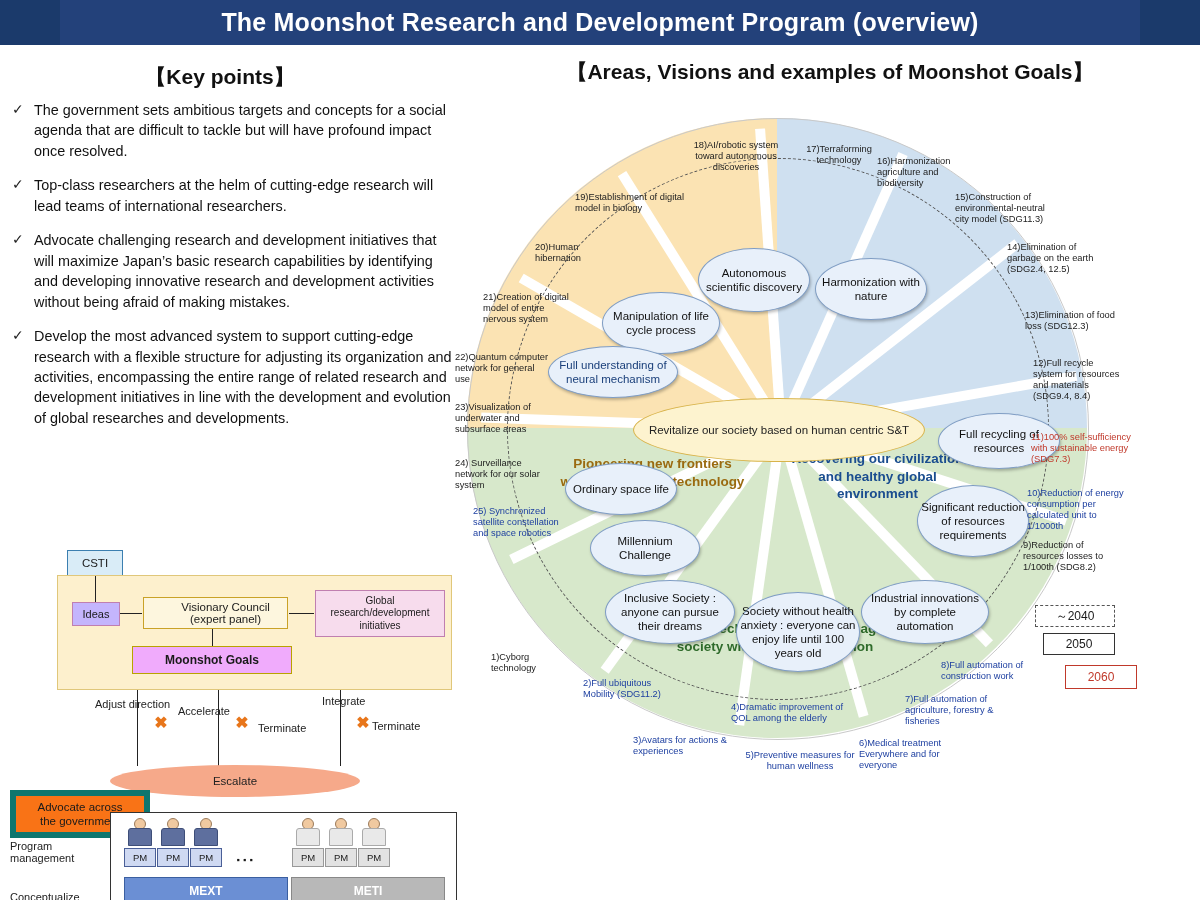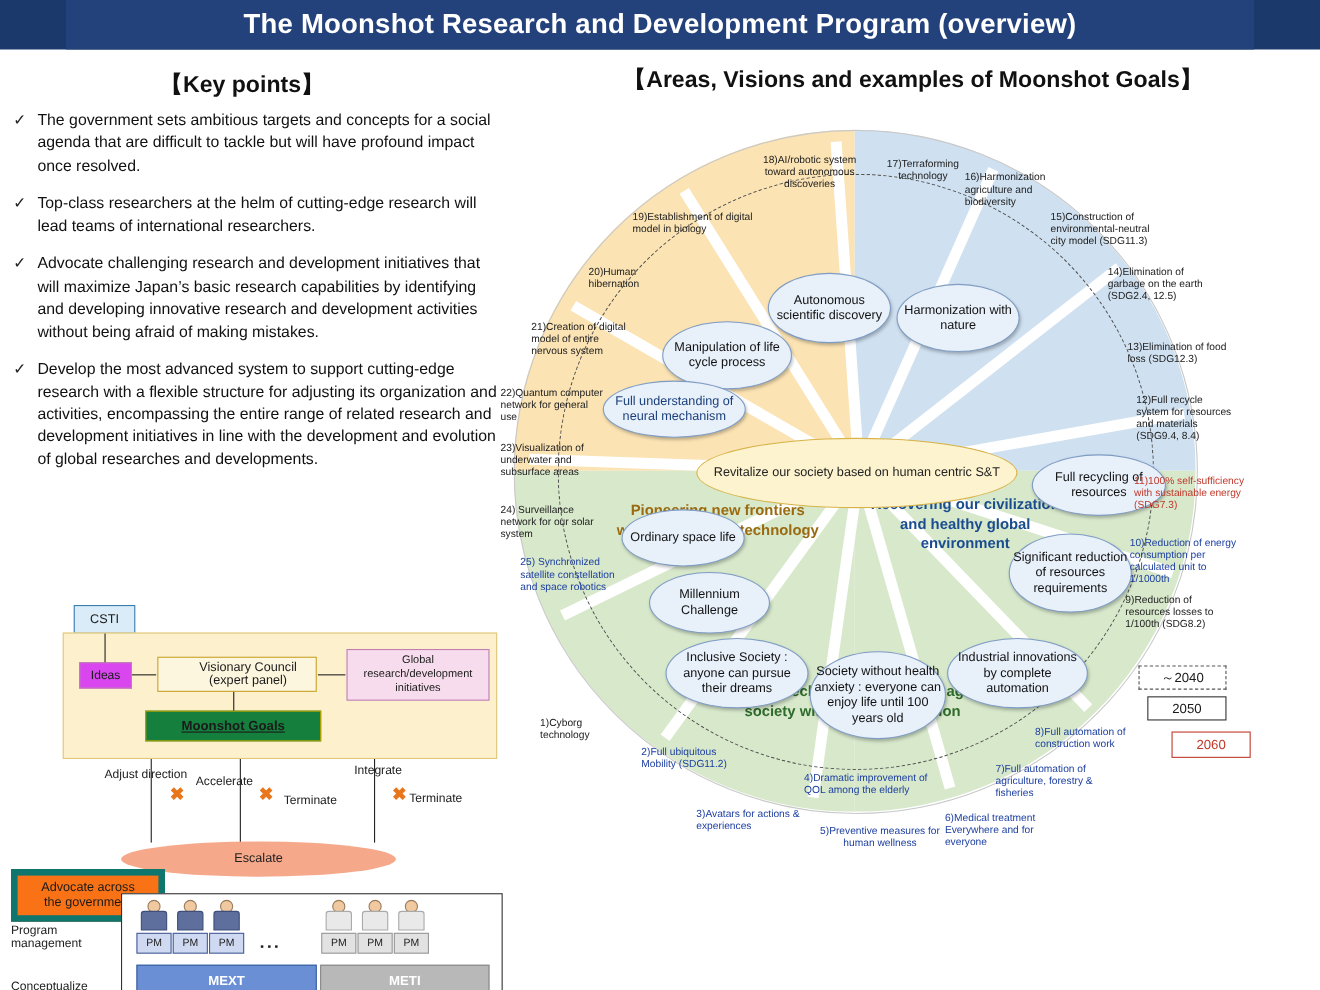--- a/index.html
+++ b/index.html
@@ -31,24 +31,24 @@
   }
   #key-points-list{position:absolute;left:12px;top:55px;width:440px;}
   .kp-item{display:flex;margin-bottom:14px;}
   .kp-check{width:22px;flex:0 0 22px;font-size:14px;color:#222;padding-top:1px;}
   .kp-text{font-size:14.4px;line-height:1.42;color:#111;}
   
   #gov-diagram{position:absolute;left:10px;top:505px;width:450px;height:360px;}
   .box{position:absolute;box-sizing:border-box;display:flex;align-items:center;justify-content:center;text-align:center;}
   #csti-box{left:57px;top:0px;width:56px;height:26px;background:#d9ecf7;border:1px solid #3b7fb0;font-size:11.5px;}
   #yellow-panel{left:47px;top:25px;width:395px;height:115px;background:#fdf0cd;border:1px solid #e0c77a;}
-  #ideas-box{left:62px;top:52px;width:48px;height:24px;background:#d946ef;border:1px solid #c07fb0;font-size:11px;}
+  #ideas-box{left:62px;top:52px;width:48px;height:24px;background:#c4b5fd;border:1px solid #c07fb0;font-size:11px;}
   #visionary-box{left:133px;top:47px;width:145px;height:32px;background:#fdf6de;border:1px solid #c9a227;font-size:11.5px;padding-left:20px;}
   #global-box{left:305px;top:40px;width:130px;height:47px;background:#f7dced;border:1px solid #c07fb0;font-size:10px;line-height:1.25;padding:2px;}
-  #moonshot-box{left:122px;top:96px;width:160px;height:28px;background:#15803d;border:1px solid #b9a200;font-size:12px;font-weight:bold;text-decoration:underline;}
+  #moonshot-box{left:122px;top:96px;width:160px;height:28px;background:#f0abfc;border:1px solid #b9a200;font-size:12px;font-weight:bold;}
   #escalate-ellipse{
     position:absolute;left:100px;top:215px;width:250px;height:32px;
     background:#f6a98a;border-radius:50%;
     display:flex;align-items:center;justify-content:center;font-size:11.5px;color:#222;
   }
   #advocate-box{left:0px;top:240px;width:140px;height:42px;background:#f97316;border:6px solid #0f766e;font-size:11.5px;line-height:1.25;padding:18px;}
   #pm-area{position:absolute;left:100px;top:262px;width:345px;height:98px;border:1px solid #333;background:#fff;}
   #mext-bar{position:absolute;left:13px;top:64px;width:162px;height:26px;background:#6b8fd4;border:1px solid #3b5fa0;color:#fff;font-size:12px;font-weight:bold;display:flex;align-items:center;justify-content:center;}
   #meti-bar{position:absolute;left:180px;top:64px;width:152px;height:26px;background:#b8b8b8;border:1px solid #888;color:#fff;font-size:12px;font-weight:bold;display:flex;align-items:center;justify-content:center;}
   .pm-chip{position:absolute;top:35px;width:30px;height:17px;border:1px solid #4a5f97;font-size:9.5px;display:flex;align-items:center;justify-content:center;background:#cfd9f2;}

